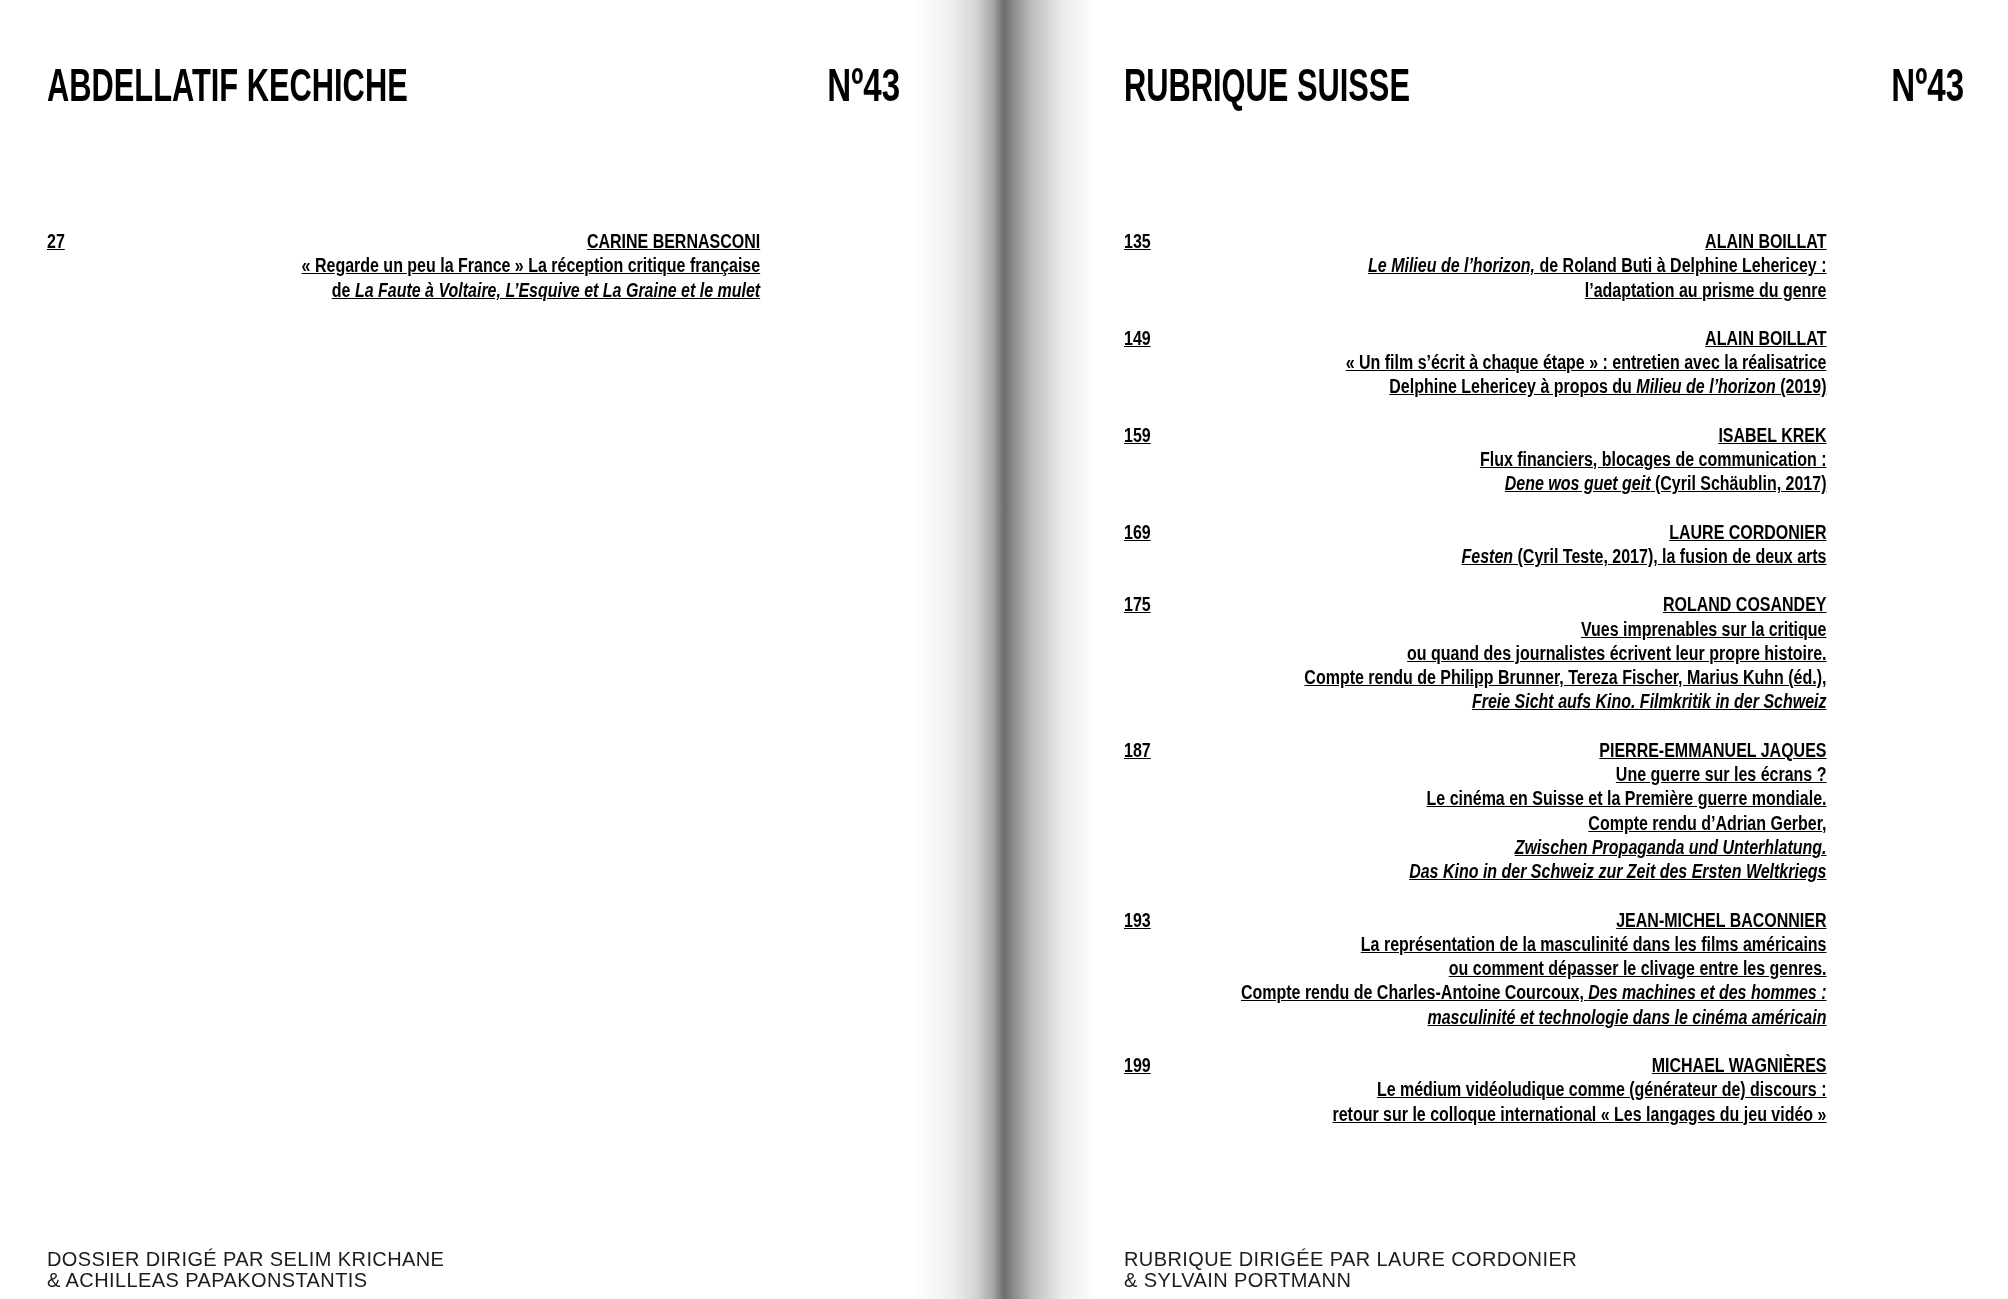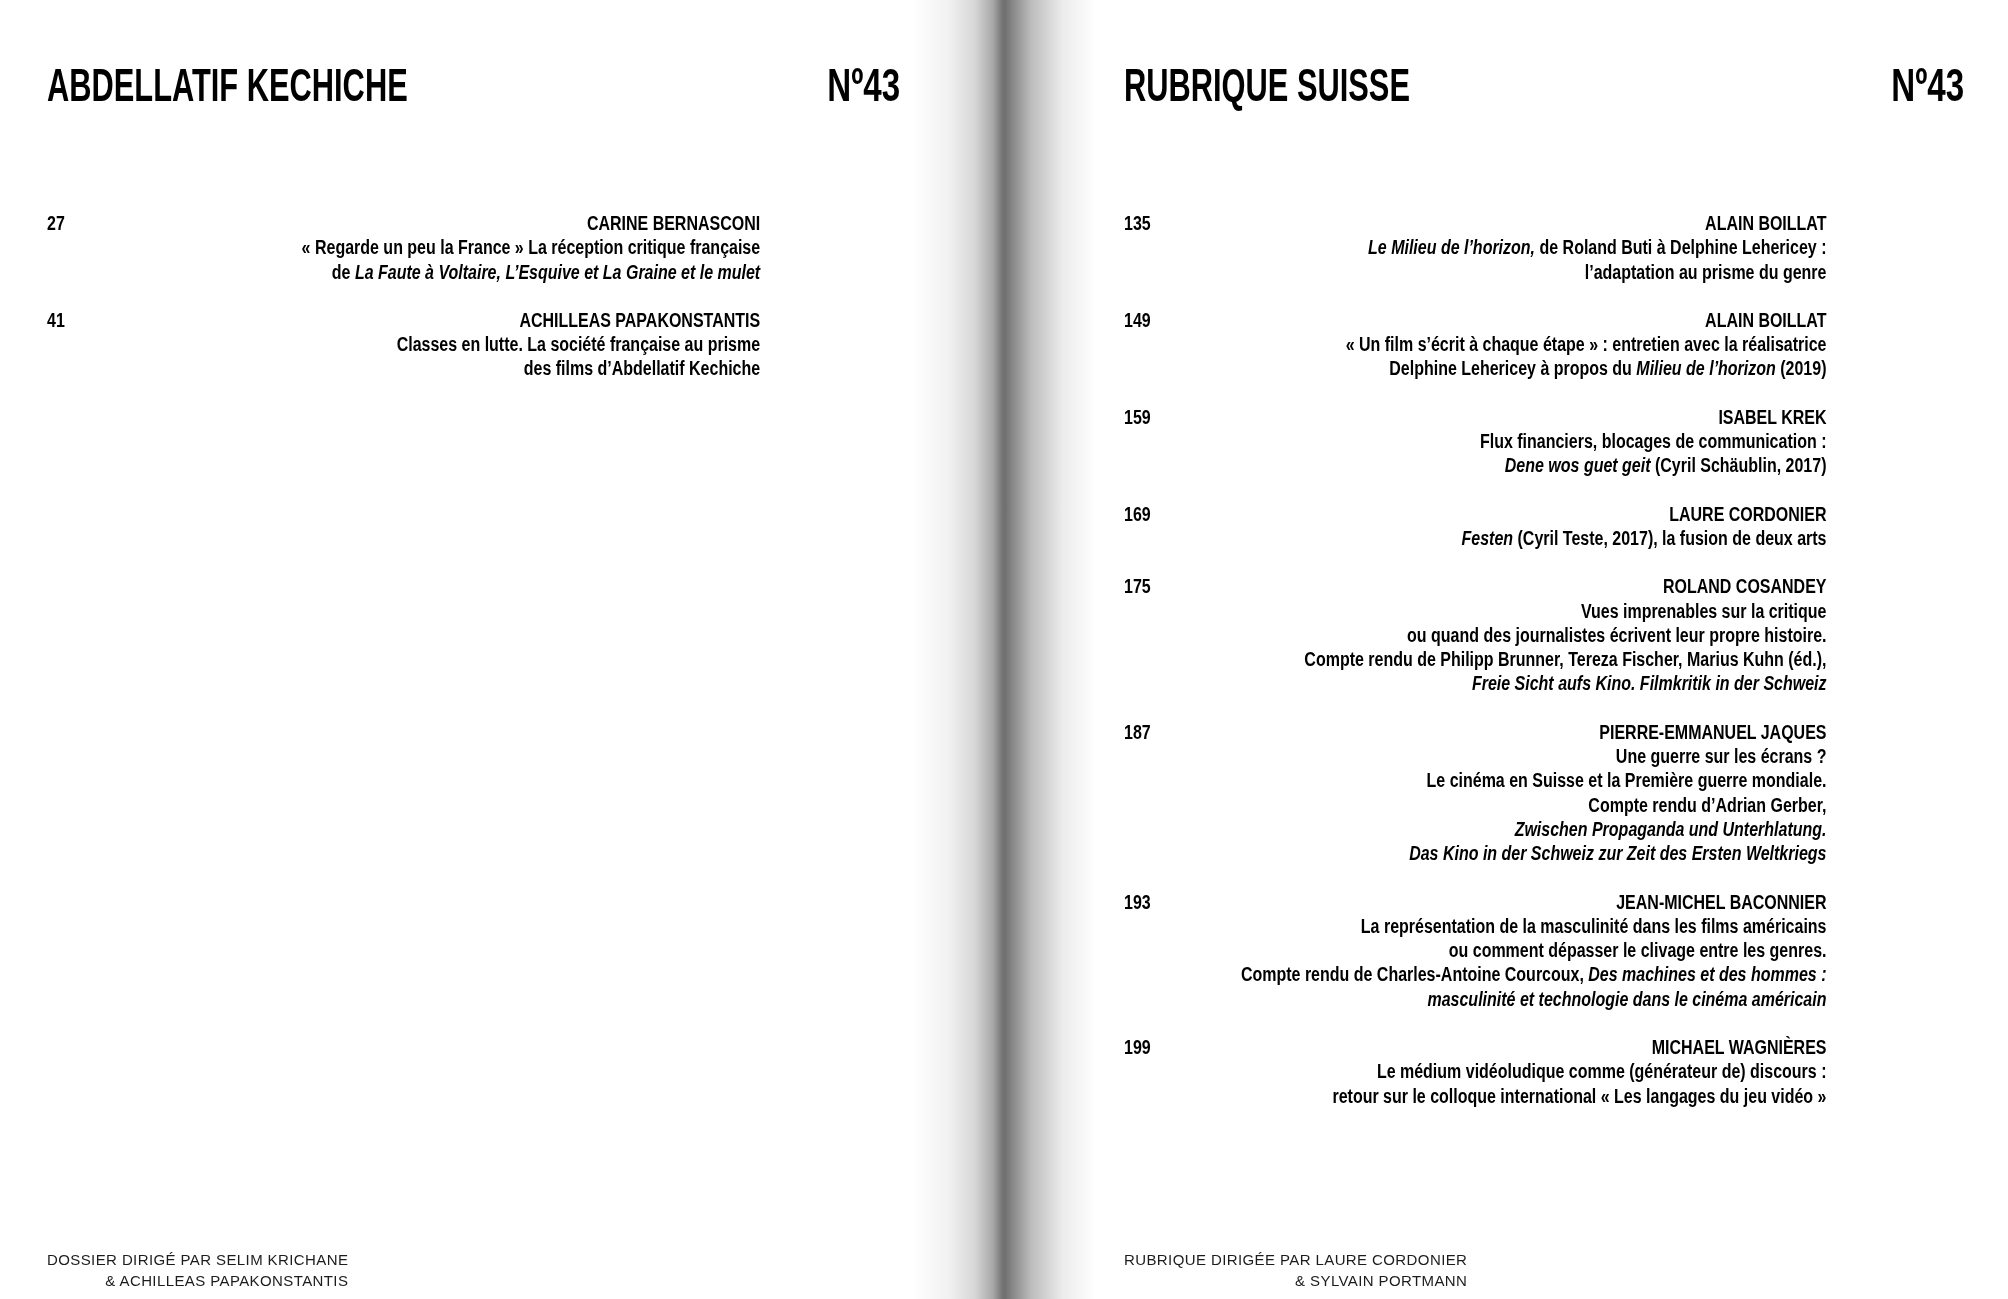--- a/index.html
+++ b/index.html
@@ -44,42 +44,41 @@
     white-space: nowrap;
     transform: scaleX(0.67); transform-origin: 0 50%;
   }
   .issue {
     position: absolute; right: 0; top: 0;
     font-size: 46px; font-weight: bold; line-height: 56px;
     white-space: nowrap;
     transform: scaleX(0.72); transform-origin: 100% 50%;
   }
 
-  .entries { position: absolute; left: 0; right: 0; top: 182px; }
+  .entries { position: absolute; left: 0; right: 0; top: 200px; text-decoration: underline; }
   .entry { display: flex; margin-bottom: 24px; }
   .entry-num {
     flex: 0 0 76px; width: 76px;
     font-size: 19.5px; font-weight: bold; line-height: 24.3px;
     white-space: nowrap;
     transform: scaleX(0.82); transform-origin: 0 0;
   }
   .entry-body { flex: 1 1 auto; min-width: 0; text-align: right; }
   .ln {
     font-size: 19.5px; font-weight: bold; line-height: 24.3px;
     white-space: nowrap;
     transform: scaleX(0.82); transform-origin: 0 0;
   }
   .it { font-style: italic; }
 
   .page-footer {
     position: absolute; left: 0; top: 1220px;
-    font-size: 15px; line-height: 21px; letter-spacing: 0.4px;
+    font-size: 20px; line-height: 21px; letter-spacing: 0.4px;
     color: #1c1c1c; font-weight: normal;
     white-space: nowrap;
-    text-align: right;
   }
 </style>
 </head>
 <body>
 
 <div class="spread">
 
   <div class="gutter"></div>
 
   <section class="page page-left">
@@ -87,28 +86,20 @@
       <h1 class="page-title">ABDELLATIF KECHICHE</h1>
       <div class="issue">Nº43</div>
     </header>
     <div class="entries">
         <div class="entry">
           <div class="entry-num">27</div>
           <div class="entry-body">
             <div class="ln">CARINE BERNASCONI</div>
             <div class="ln"><span>« Regarde un peu la France » La réception critique française</span></div>
             <div class="ln"><span>de </span><span class="it">La Faute à Voltaire, L’Esquive et La Graine et le mulet</span></div>
-          </div>
-        </div>
-        <div class="entry">
-          <div class="entry-num">41</div>
-          <div class="entry-body">
-            <div class="ln">ACHILLEAS PAPAKONSTANTIS</div>
-            <div class="ln"><span>Classes en lutte. La société française au prisme</span></div>
-            <div class="ln"><span>des films d’Abdellatif Kechiche</span></div>
           </div>
         </div>
       </div>
     <footer class="page-footer">
       <div>DOSSIER DIRIGÉ PAR SELIM KRICHANE</div>
       <div>&amp; ACHILLEAS PAPAKONSTANTIS</div>
     </footer>
   </section>
 
   <section class="page page-right">

